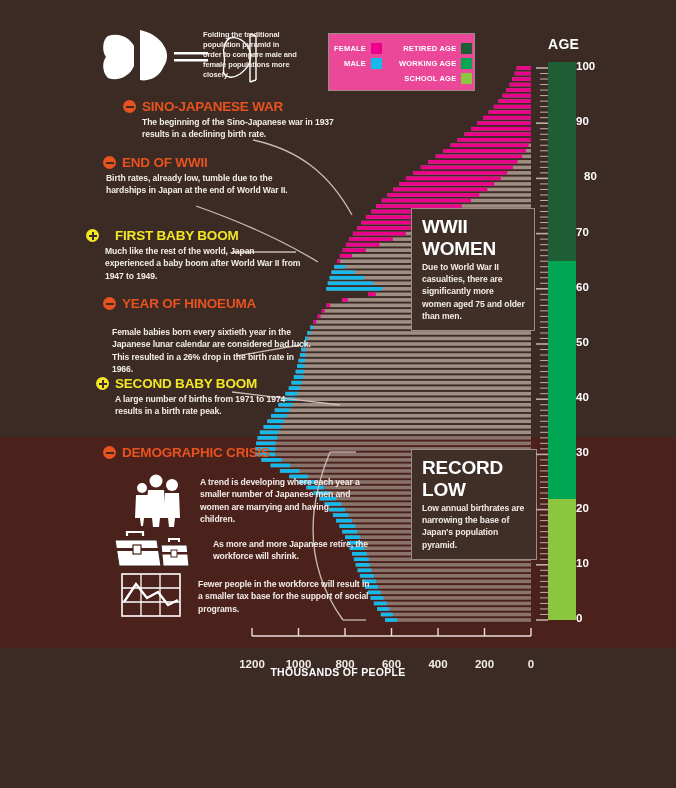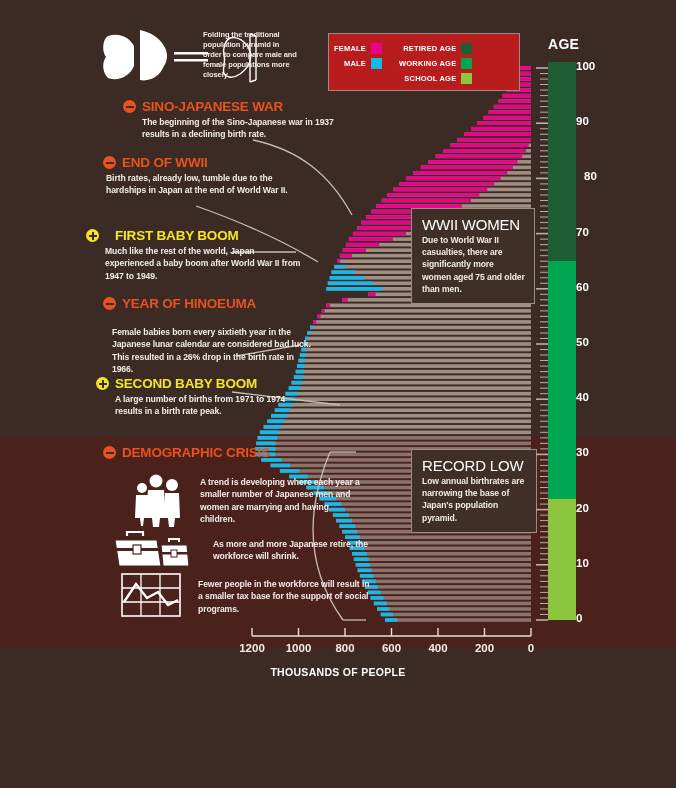--- a/index.html
+++ b/index.html
@@ -22,21 +22,21 @@
   .fold-svg{position:absolute;left:0;top:0;}
   .fold-text{
     position:absolute;left:103px;top:2px;width:96px;
     font-size:7.5px;line-height:1.34;font-weight:bold;color:#f0e9e4;
     letter-spacing:-.1px;
   }
 
   
   .legend{
     position:absolute;left:328px;top:33px;width:145px;height:56px;
-    border:1.5px solid #9b8d86;background:#b91c1c;padding-left:45px;
+    border:1.5px solid #9b8d86;background:#ec4899;
   }
   .legend-col{position:absolute;top:7px;}
   .legend-left{left:5px;}
   .legend-right{left:70px;}
   .lg-row{display:flex;align-items:center;justify-content:flex-end;gap:5px;height:15px;}
   .lg-label{font-size:7.5px;font-weight:bold;letter-spacing:.2px;}
   .sw{width:11px;height:11px;display:block;}
 
   
   .anno{position:absolute;}
@@ -63,40 +63,40 @@
   .crisis-item{position:absolute;display:flex;align-items:flex-start;gap:0;}
   .crisis-text{
     font-size:8.6px;line-height:1.45;color:#f2ece8;font-weight:bold;letter-spacing:-.1px;
   }
 
   
   .callout{
     position:absolute;background:#3f2f27;border:1.5px solid #9b8d86;
     padding:7px 9px 8px 10px;
   }
-  .callout-title{font-size:15px;font-weight:normal;letter-spacing:-.2px;margin-bottom:1px;}
+  .callout-title{font-size:19px;font-weight:bold;letter-spacing:-.2px;margin-bottom:1px;}
   .callout-body{font-size:8.6px;line-height:1.42;font-weight:bold;color:#f2ece8;letter-spacing:-.1px;}
 
   
   #pyramid{position:absolute;left:0;top:0;}
 
   
   .age-title{
     position:absolute;left:548px;top:36px;font-size:14px;font-weight:bold;letter-spacing:.3px;
   }
   .age-bar{position:absolute;left:548px;top:62px;width:28px;height:562px;}
   .age-seg{position:absolute;left:0;width:28px;}
   .age-num{
     position:absolute;left:576px;font-size:11.5px;font-weight:bold;color:#ffffff;
   }
   .age-ticks{position:absolute;left:536px;top:62px;}
 
   
   .xaxis{position:absolute;left:0;top:0;}
-  .xlab{position:absolute;font-size:11.5px;font-weight:bold;color:#f2ece8;text-align:center;}
+  .xlab{position:absolute;font-size:11.5px;font-weight:bold;color:#f2ece8;text-align:center;margin-top:16px;}
   .xtitle{
     position:absolute;left:0;top:666px;width:676px;text-align:center;
     font-size:10.5px;font-weight:bold;letter-spacing:.3px;
   }
   .leaders{position:absolute;left:0;top:0;}
 </style>
 </head>
 <body>
 
 <div id="stage">

